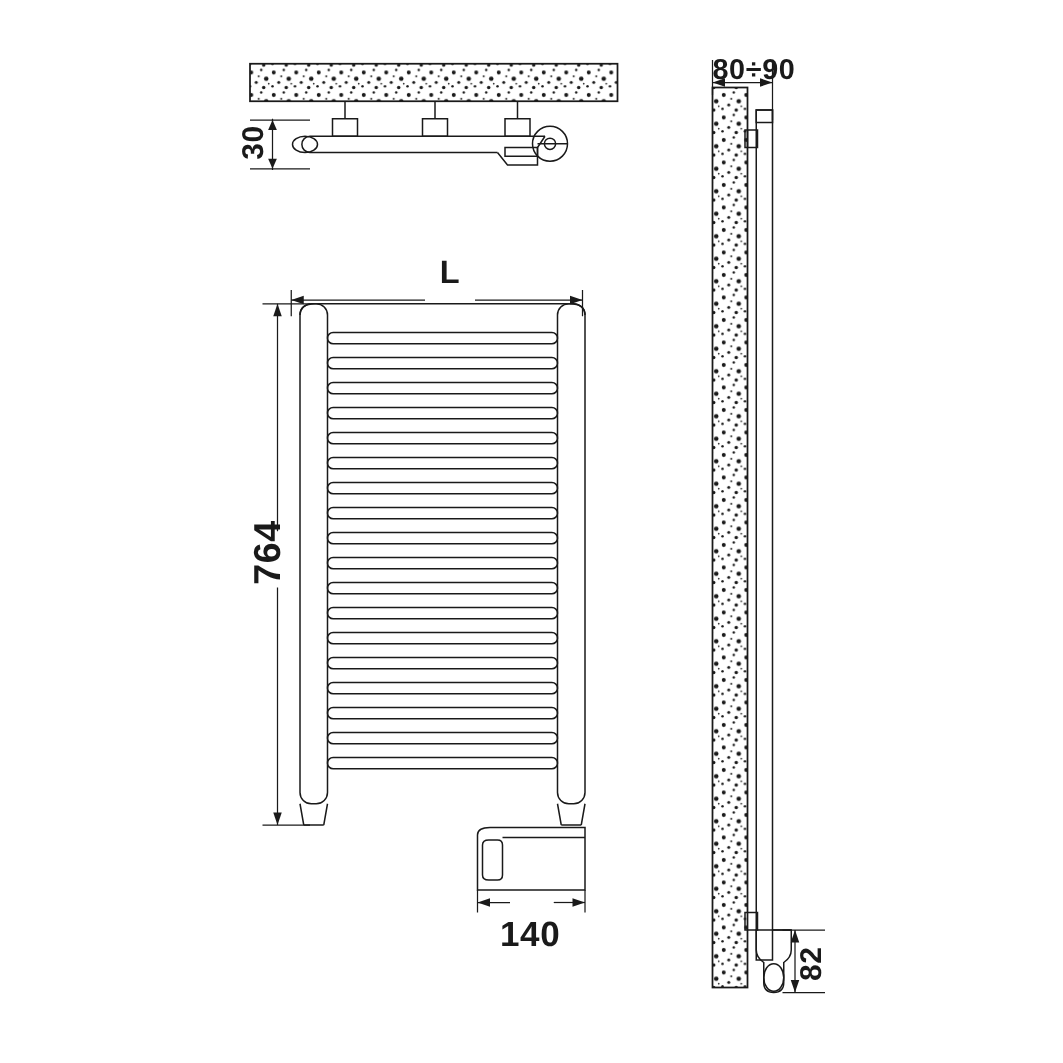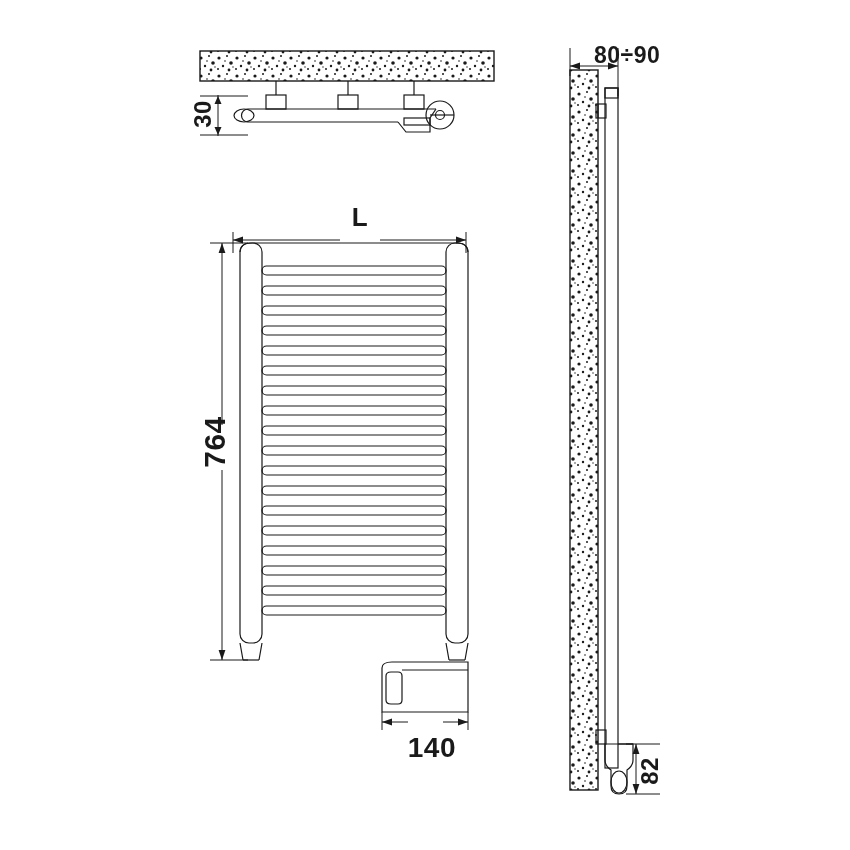--- a/index.html
+++ b/index.html
@@ -191,19 +191,19 @@
 
     </g>
   </svg>
 
   <div class="dim-label rot90" style="left:183px; top:100px; width:40px; text-align:center; font-size:24px;">30</div>
 
   <div class="dim-label" style="left:340px; top:202px; width:40px; text-align:center; font-size:26px;">L</div>
 
   <div class="dim-label rot90" style="left:175px; top:425px; width:80px; text-align:center; font-size:30px;">764</div>
 
-  <div class="dim-label" style="left:400px; top:732px; width:56px; text-align:right; font-size:28px;">140</div>
-
-  <div class="dim-label" style="left:594px; top:42px; width:110px; text-align:left; font-size:23px;">80÷90</div>
+  <div class="dim-label" style="left:400px; top:732px; width:56px; text-align:left; font-size:28px;">140</div>
+
+  <div class="dim-label" style="left:570px; top:42px; width:110px; text-align:left; font-size:23px;">80÷90</div>
 
   <div class="dim-label rot90" style="left:628px; top:757px; width:44px; text-align:center; font-size:24px;">82</div>
 
 </div>
 
 </body></html>

